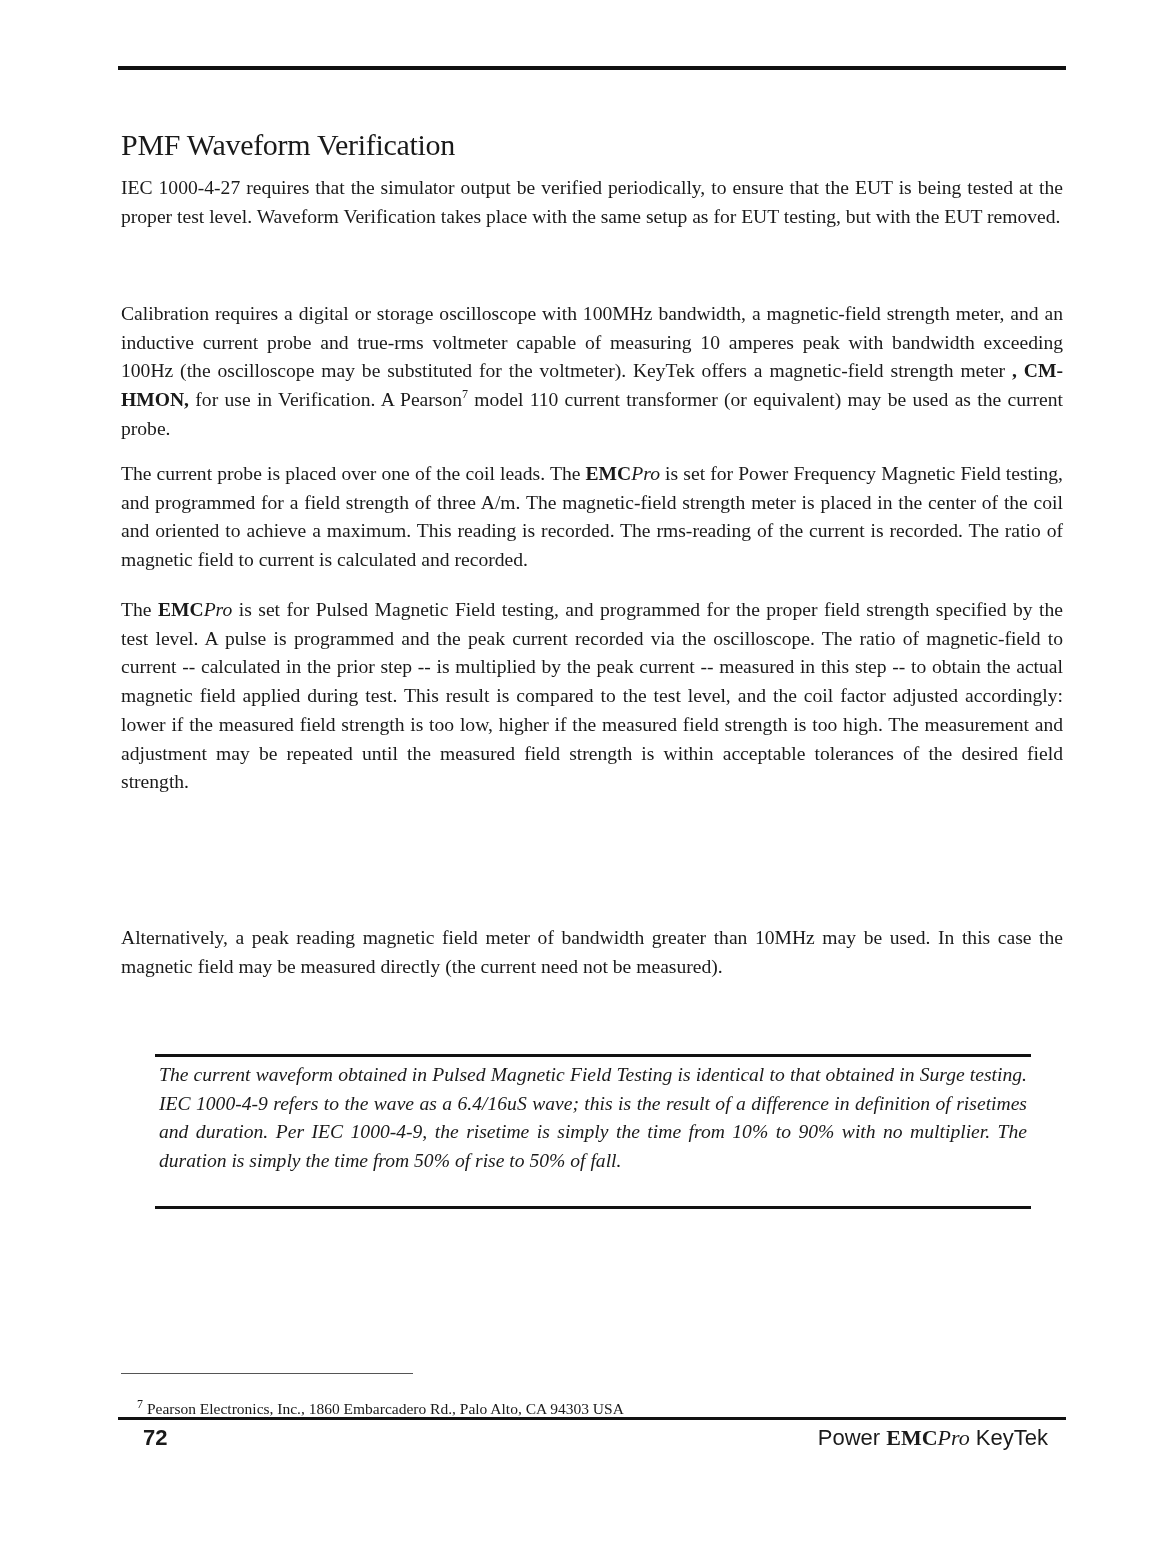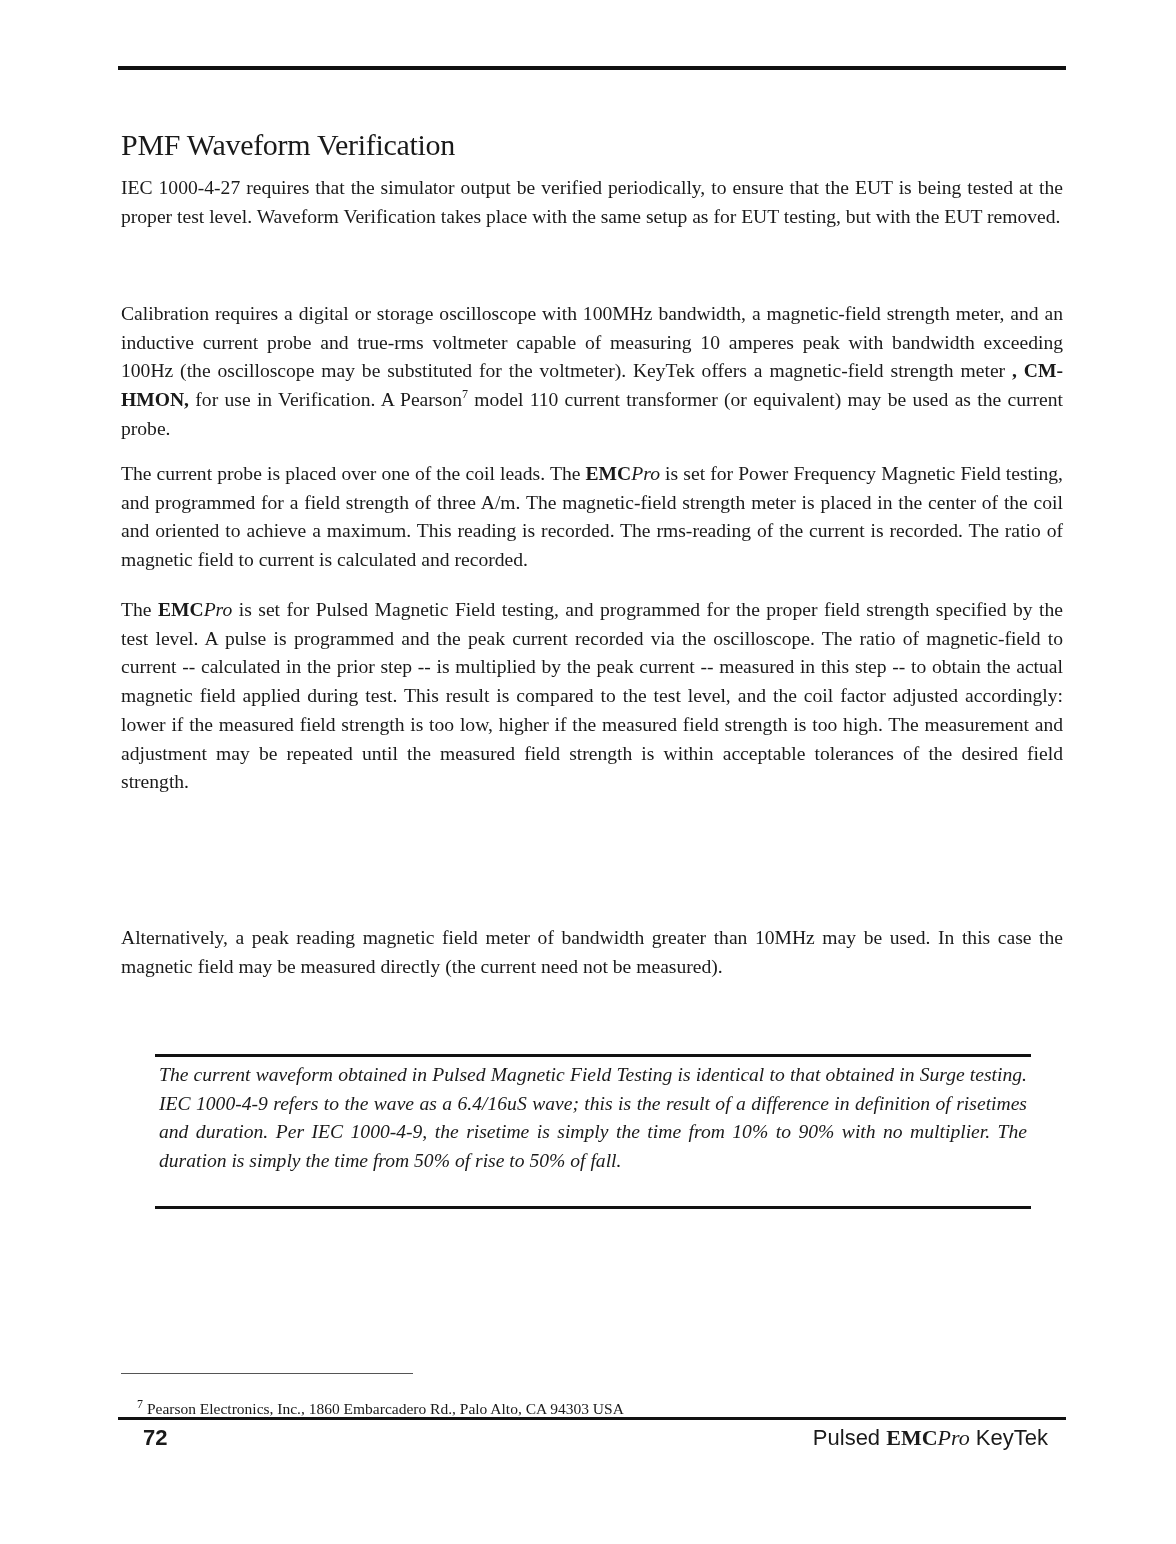--- a/index.html
+++ b/index.html
@@ -45,13 +45,13 @@
 
 <div class="note-rule note-top"></div>
 <p class="note">The current waveform obtained in Pulsed Magnetic Field Testing is identical to that obtained in Surge testing. IEC 1000-4-9 refers to the wave as a 6.4/16uS wave; this is the result of a difference in definition of risetimes and duration. Per IEC 1000-4-9, the risetime is simply the time from 10% to 90% with no multiplier. The duration is simply the time from 50% of rise to 50% of fall.</p>
 <div class="note-rule note-bottom"></div>
 
 <div class="fn-rule"></div>
 <p class="footnote"><sup>7</sup><span> Pearson Electronics, Inc., 1860 Embarcadero Rd., Palo Alto, CA 94303 USA</span></p>
 
 <div class="bottom-rule"></div>
 <div class="pagenum">72</div>
-<div class="runner"><span>Pulsed </span><span class="emc"><span>EMC</span><i>Pro</i></span><span> KeyTek</span></div>
+<div class="runner"><span>Power </span><span class="emc"><span>EMC</span><i>Pro</i></span><span> KeyTek</span></div>
 
 </body></html>

